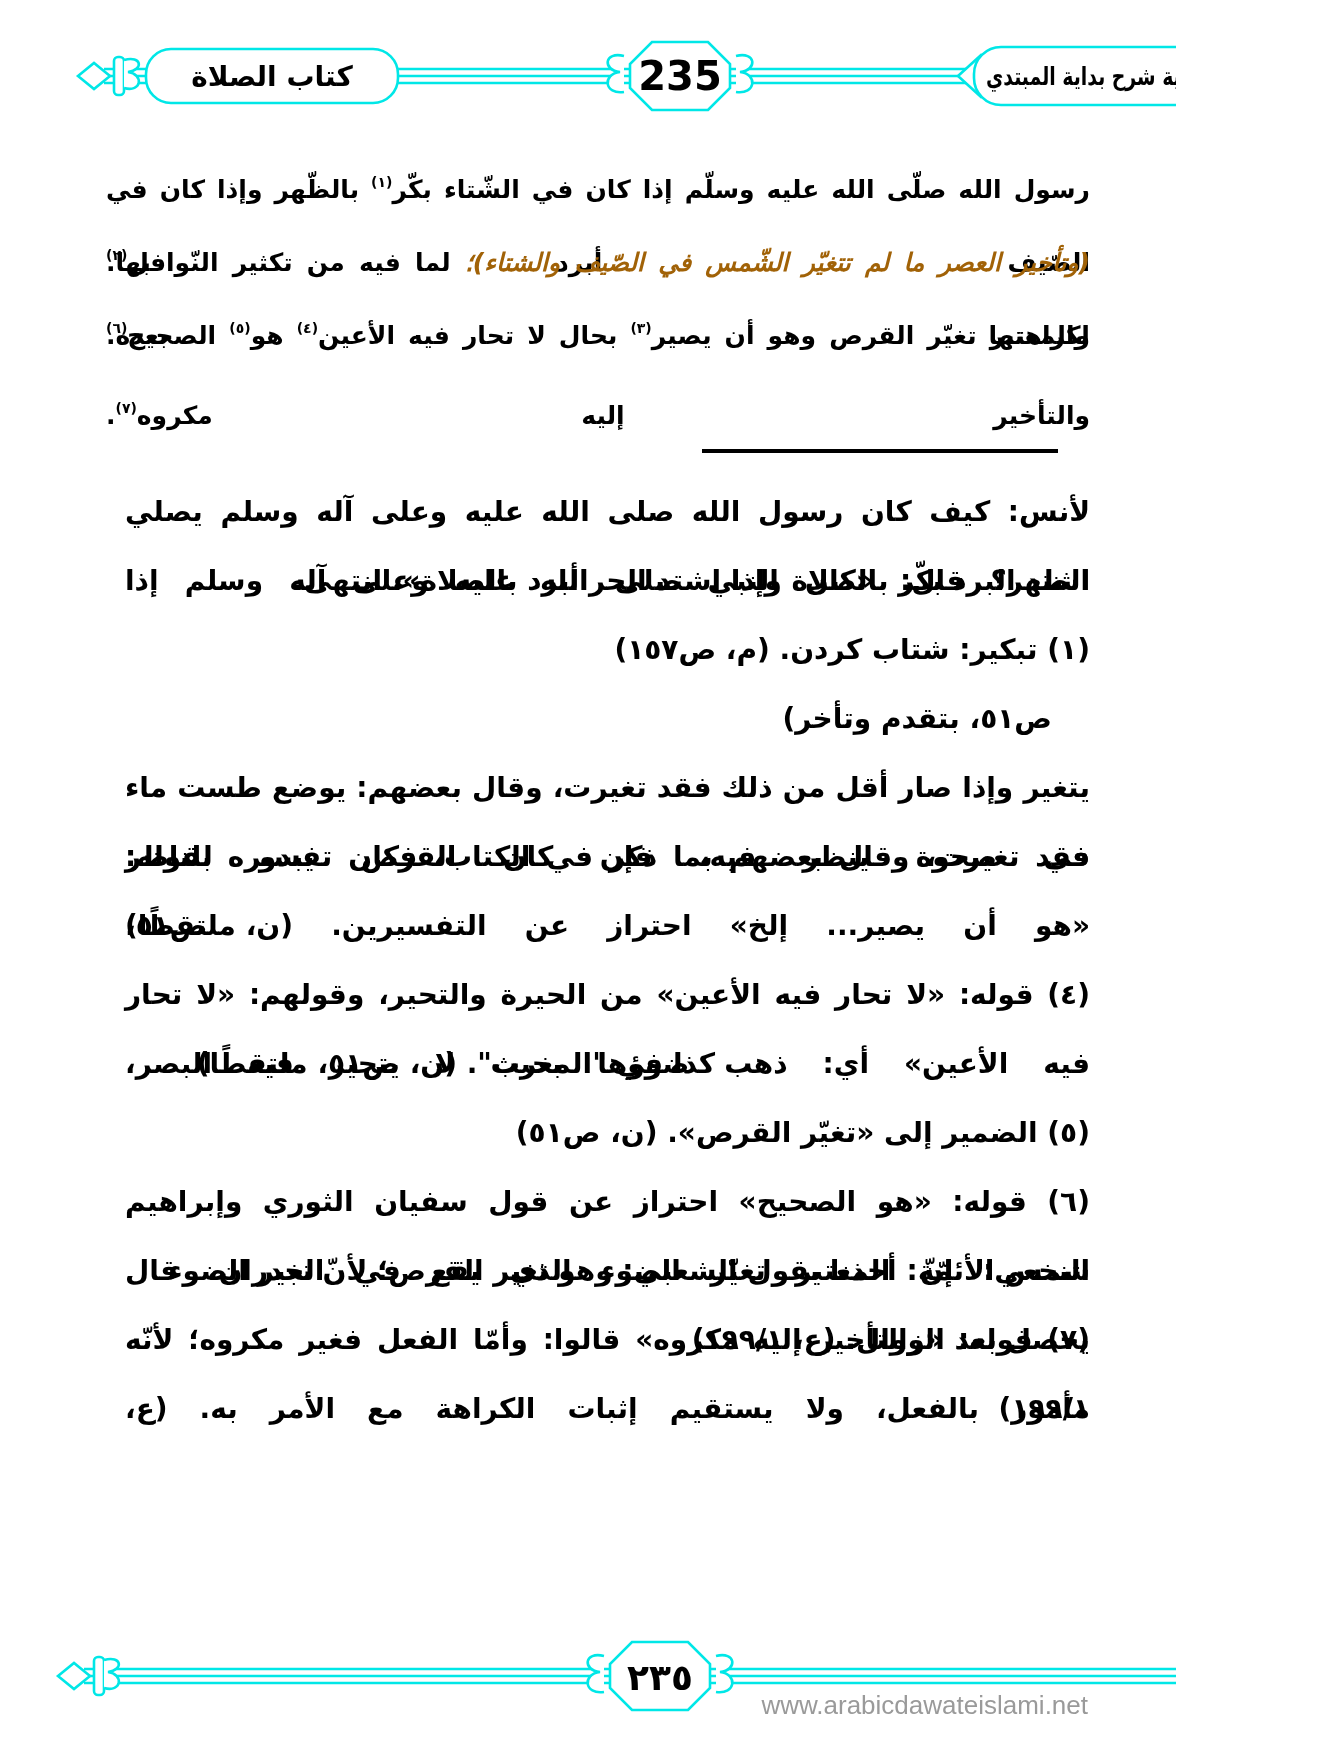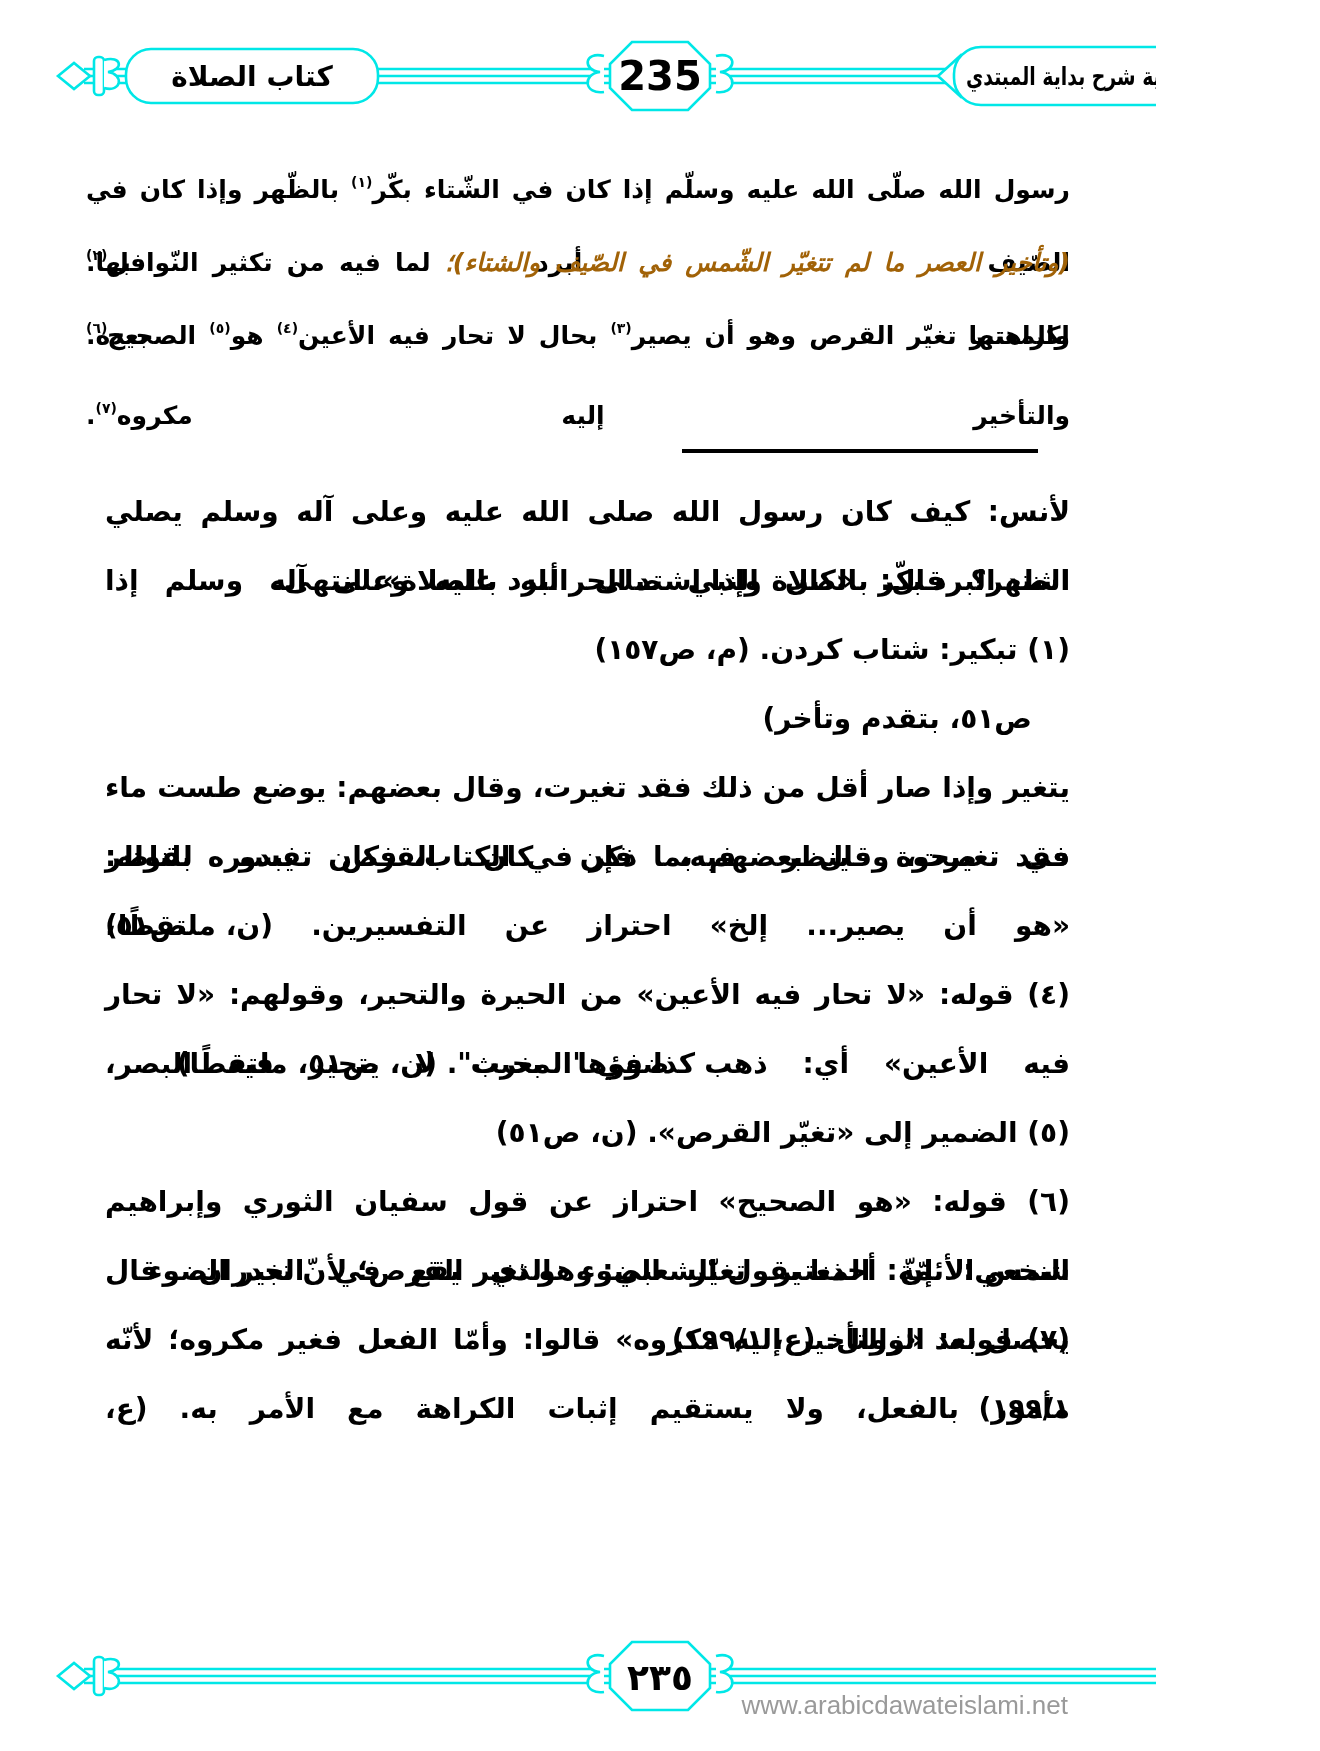--- a/index.html
+++ b/index.html
@@ -1,18 +1,18 @@
 <!DOCTYPE html>
 <html lang="ar"><head>
 <meta charset="utf-8">
 <title>235</title>
 <style>
   html,body{margin:0;padding:0;background:#fff;}
   .page{position:relative;width:1156px;height:1751px;background:#ffffff;overflow:hidden;
-        font-family:"DejaVu Sans",sans-serif;color:#000;}
+        font-family:"DejaVu Sans",sans-serif;color:#000;padding-left:20px;}
   
   svg.band{display:block;}
   .orn{stroke:#00e7e7;fill:#ffffff;stroke-width:2.6;}
   .ornline{stroke:#00e7e7;stroke-width:2.6;fill:none;}
   svg text{font-family:"DejaVu Sans",sans-serif;font-weight:bold;fill:#000;}
   
   .body-text{direction:rtl;padding:0 86px;}
   .matn{margin-top:14px;font-weight:bold;font-size:25px;}
   .mline{height:73px;line-height:73px;text-align:justify;text-align-last:justify;}
   .mline .sup{font-size:14px;vertical-align:11px;}

